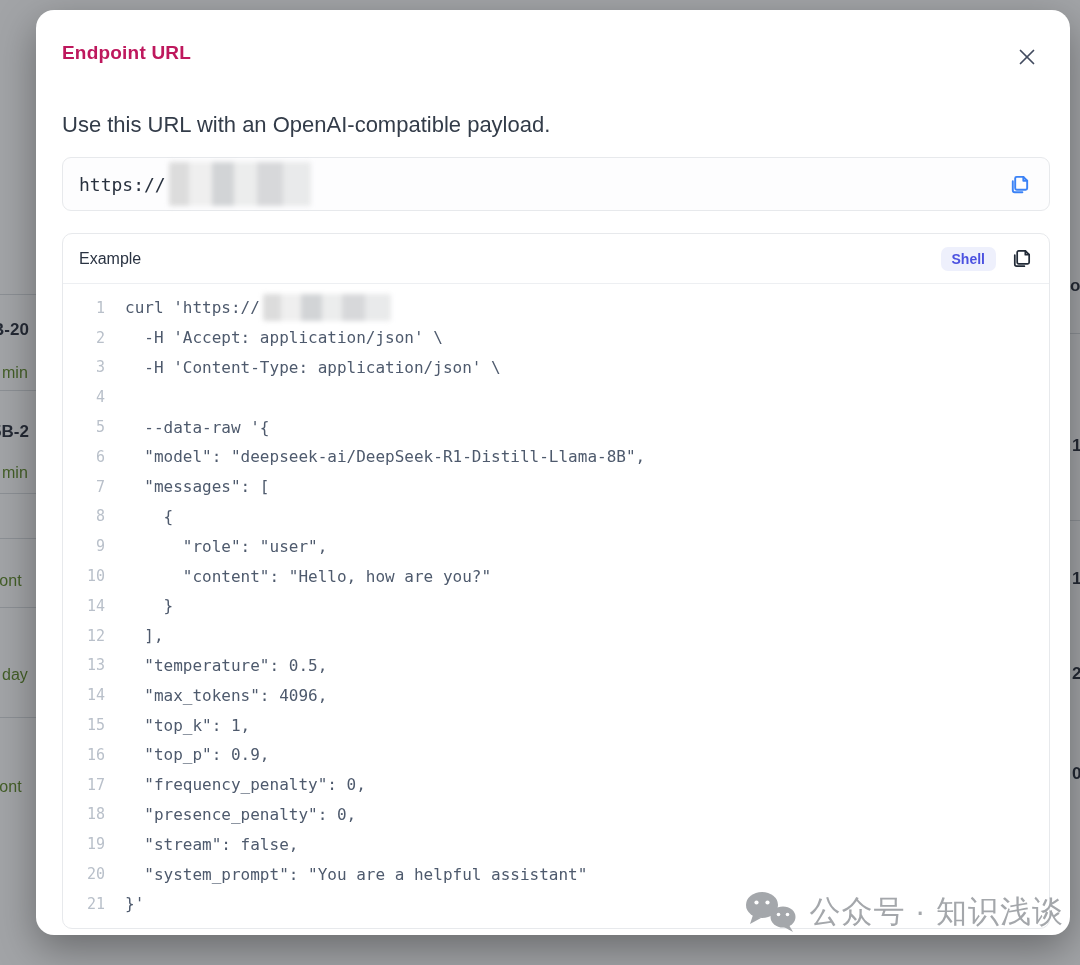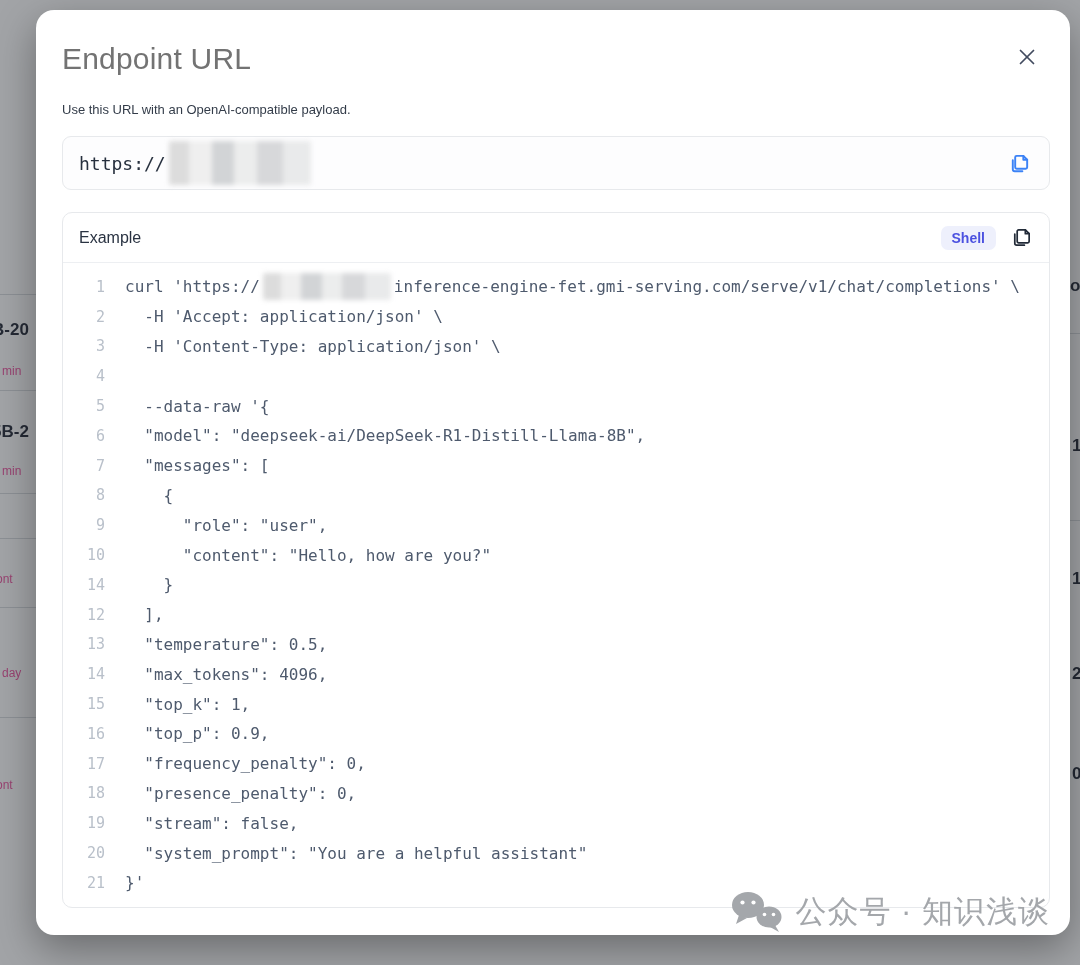--- a/index.html
+++ b/index.html
@@ -2,34 +2,34 @@
 <html><head>
 <meta charset="utf-8">
 <style>
   * { margin:0; padding:0; box-sizing:border-box; }
   html,body { width:1080px; height:965px; overflow:hidden; background:#ffffff;
               font-family:"Liberation Sans", sans-serif; }
   .stage { position:relative; width:1080px; height:965px; overflow:hidden; }
 
   
   .backdrop { position:absolute; inset:0; z-index:0; background:#ffffff; }
-  .bd-frag { position:absolute; color:#ec4899; font-size:12px; white-space:nowrap; }
+  .bd-frag { position:absolute; color:#4d7c0f; font-size:16px; white-space:nowrap; }
   .bd-frag.bold { color:#111827; font-weight:700; font-size:17px; }
   .bd-line { position:absolute; height:1px; background:#d6d9dd; }
   .overlay { position:absolute; inset:0; z-index:1; background:rgba(58,62,68,0.47); }
 
   
   .modal { position:absolute; left:36px; top:10px; width:1034px; height:925px; z-index:2;
            background:#ffffff; border-radius:18px; box-shadow:0 14px 40px rgba(0,0,0,0.35);
            padding:32px 20px 24px 26px; }
   .modal-header { display:flex; align-items:flex-start; }
-  .modal-title { font-size:30px; font-weight:400; color:#737373; letter-spacing:.2px; }
+  .modal-title { font-size:19px; font-weight:700; color:#be185d; letter-spacing:.2px; }
   .close-btn { margin-left:auto; margin-right:8px; background:none; border:none; cursor:pointer;
                color:#424b5f; padding:2px; line-height:0; }
-  .subtitle { margin-top:26px; font-size:13px; color:#333c49; }
+  .subtitle { margin-top:40px; font-size:22px; color:#333c49; }
 
   
   .url-bar { margin-top:19px; height:54px; border:1px solid #e7e9ec; border-radius:9px;
              background:#fdfdfe; display:flex; align-items:center; padding:0 16px;
              font-family:"DejaVu Sans Mono", monospace; font-size:18px; color:#27303e; }
   .blur-chip { display:inline-block; border-radius:2px; filter:blur(2.5px);
                background:linear-gradient(90deg,#dcdcdc 0 14%, #efefef 14% 30%, #d2d4d6 30% 46%,
                           #eceded 46% 62%, #d7d8da 62% 80%, #e9eaeb 80% 100%); }
   .url-blur { width:142px; height:44px; margin:0 3px; }
   .copy-btn { background:none; border:none; cursor:pointer; line-height:0; padding:2px; }
@@ -44,21 +44,21 @@
   .lang-badge { margin-left:auto; background:#eef0fc; color:#4b51e0; font-size:14px; font-weight:700;
                 padding:4px 11px; border-radius:7px; }
 
   .code-area { padding:9px 0 9px 0; font-family:"DejaVu Sans Mono", monospace; font-size:16px; }
   .code-row { display:flex; align-items:center; height:29.8px; white-space:pre; }
   .ln { width:62px; flex:0 0 62px; text-align:right; padding-right:20px; color:#b9c0ca; font-size:15px; }
   .code-text { color:#4e5a6d; }
   .code-blur { width:128px; height:27px; margin:0 3px; }
 
   
-  .watermark { position:absolute; top:891px; right:30px; z-index:10; display:flex; align-items:center;
+  .watermark { position:absolute; top:891px; right:16px; z-index:10; display:flex; align-items:center;
                gap:12px; color:#a4a7ab; font-size:31px; letter-spacing:1px; }
 </style>
 </head>
 <body>
 
 <div class="stage">
 
   <div class="backdrop">
     <div class="bd-frag bold" style="left:-8px; top:320px;">B-20</div>
     <div class="bd-frag" style="left:2px;  top:364px;">min</div>
@@ -120,21 +120,21 @@
           <svg width="23" height="23" viewBox="0 0 24 24" fill="none" stroke="currentColor" stroke-width="1.8" stroke-linejoin="round" stroke-linecap="round">
             <path d="M9 4h7l4 4v8a1.5 1.5 0 0 1-1.5 1.5H9A1.5 1.5 0 0 1 7.5 16V5.5A1.5 1.5 0 0 1 9 4z"></path>
             <path d="M16 4v4h4"></path>
             <path d="M5 8.5V18a2 2 0 0 0 2 2h8"></path>
           </svg>
         </button>
       </div>
 
       <div class="code-area">
         <div class="code-row">
-          <span class="ln">1</span><span class="code-text">curl 'https://</span><span class="blur-chip code-blur"></span><span class="code-text">inference-engine-fet.gmi-serving.com/serve/v1/chat/completions' \</span>
+          <span class="ln">1</span><span class="code-text">curl 'https://</span><span class="blur-chip code-blur"></span>
         </div>
         <div class="code-row"><span class="ln">2</span><span class="code-text">  -H 'Accept: application/json' \</span></div>
         <div class="code-row"><span class="ln">3</span><span class="code-text">  -H 'Content-Type: application/json' \</span></div>
         <div class="code-row"><span class="ln">4</span></div>
         <div class="code-row"><span class="ln">5</span><span class="code-text">  --data-raw '{</span></div>
         <div class="code-row"><span class="ln">6</span><span class="code-text">  "model": "deepseek-ai/DeepSeek-R1-Distill-Llama-8B",</span></div>
         <div class="code-row"><span class="ln">7</span><span class="code-text">  "messages": [</span></div>
         <div class="code-row"><span class="ln">8</span><span class="code-text">    {</span></div>
         <div class="code-row"><span class="ln">9</span><span class="code-text">      "role": "user",</span></div>
         <div class="code-row"><span class="ln">10</span><span class="code-text">      "content": "Hello, how are you?"</span></div>

